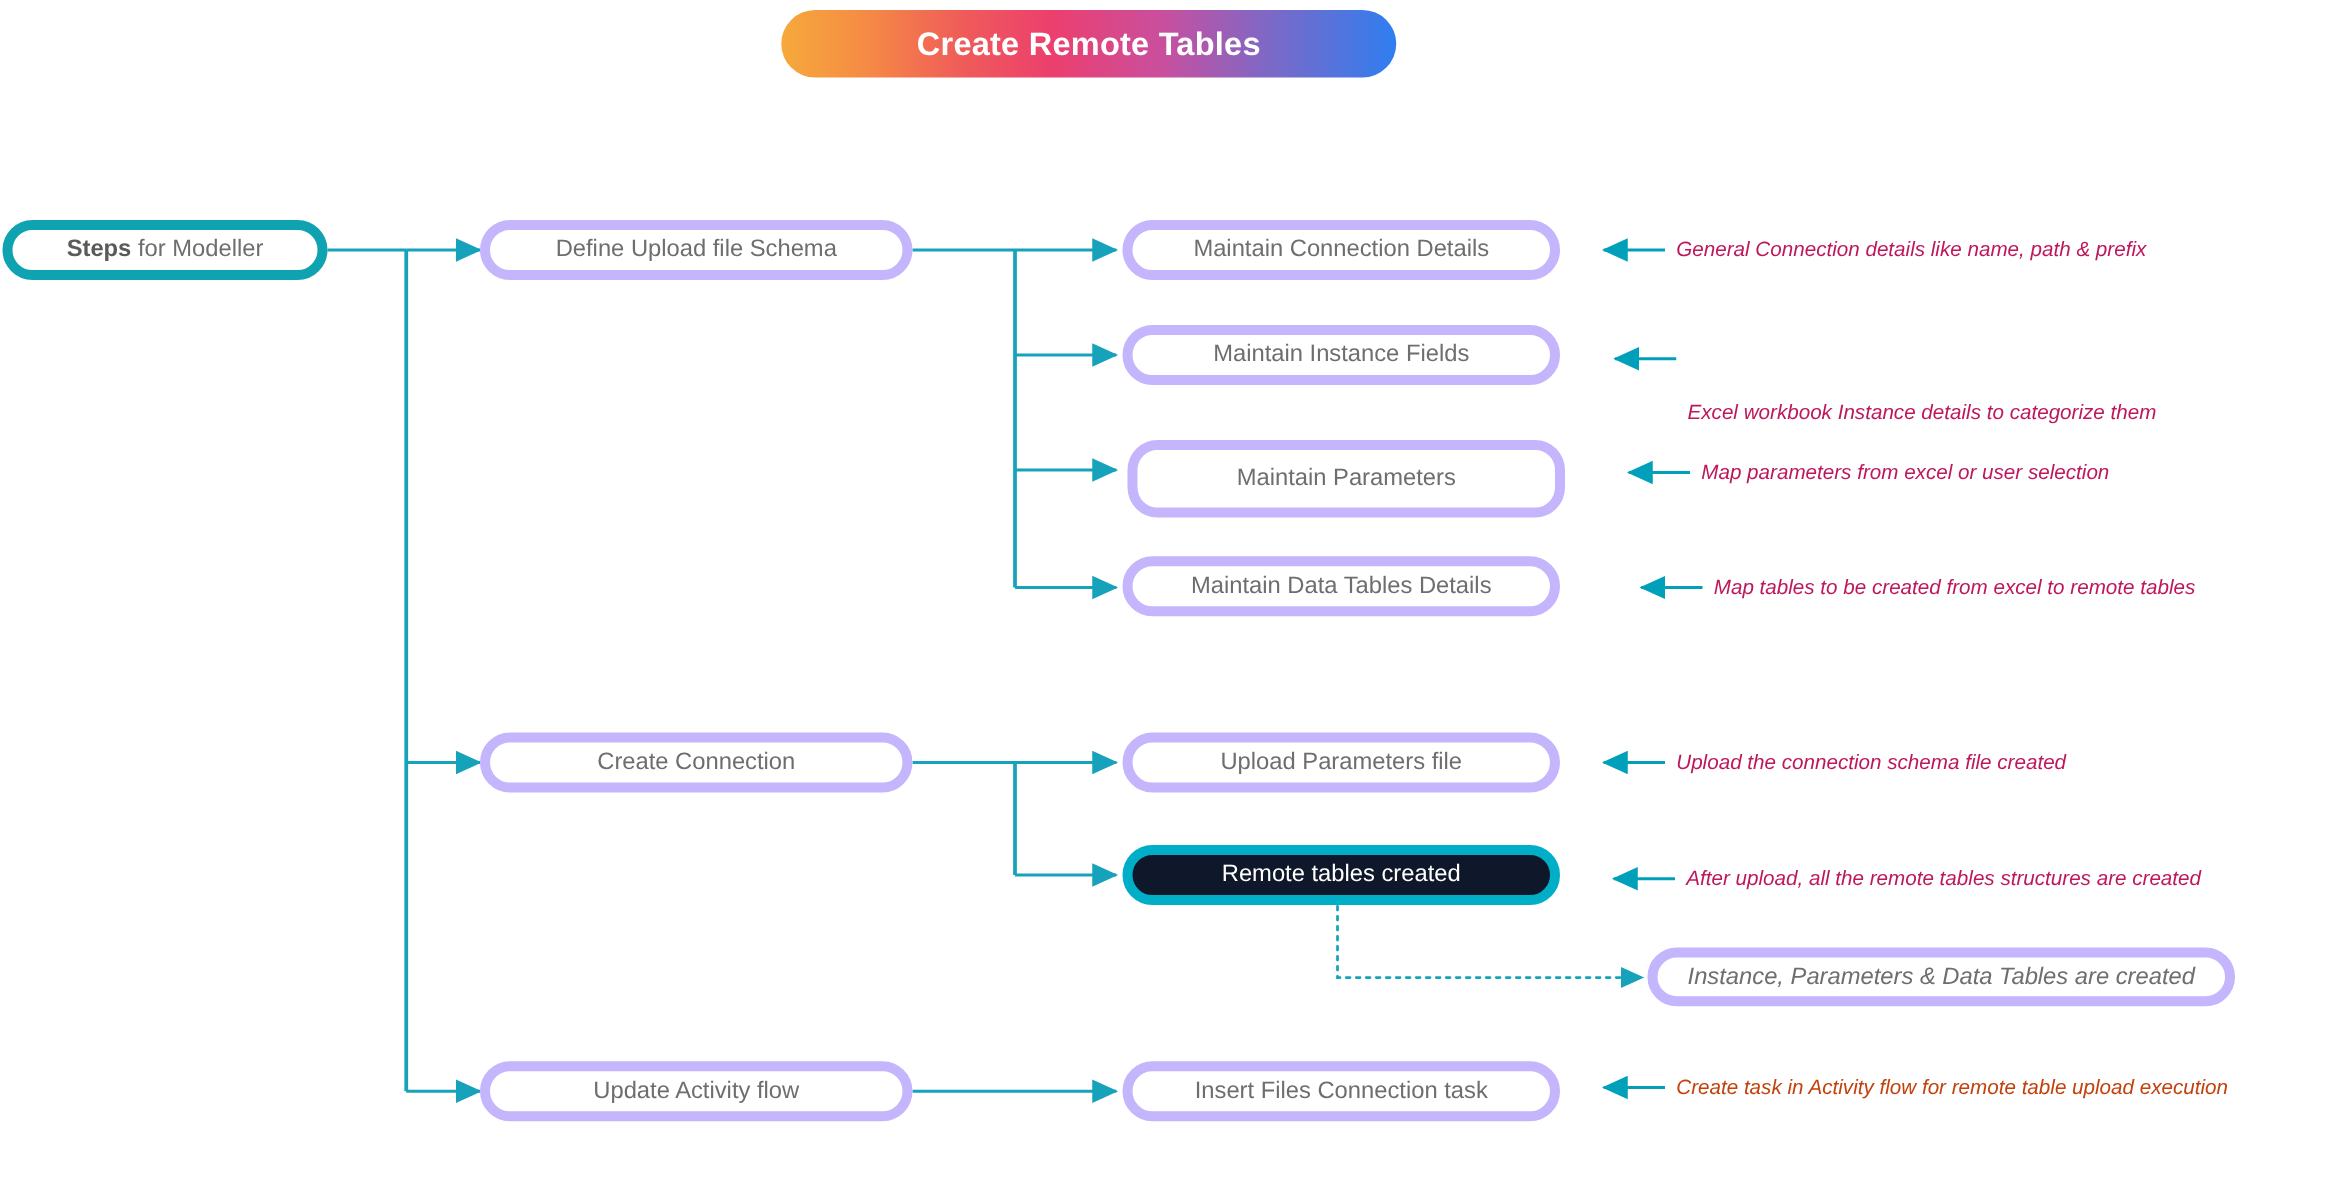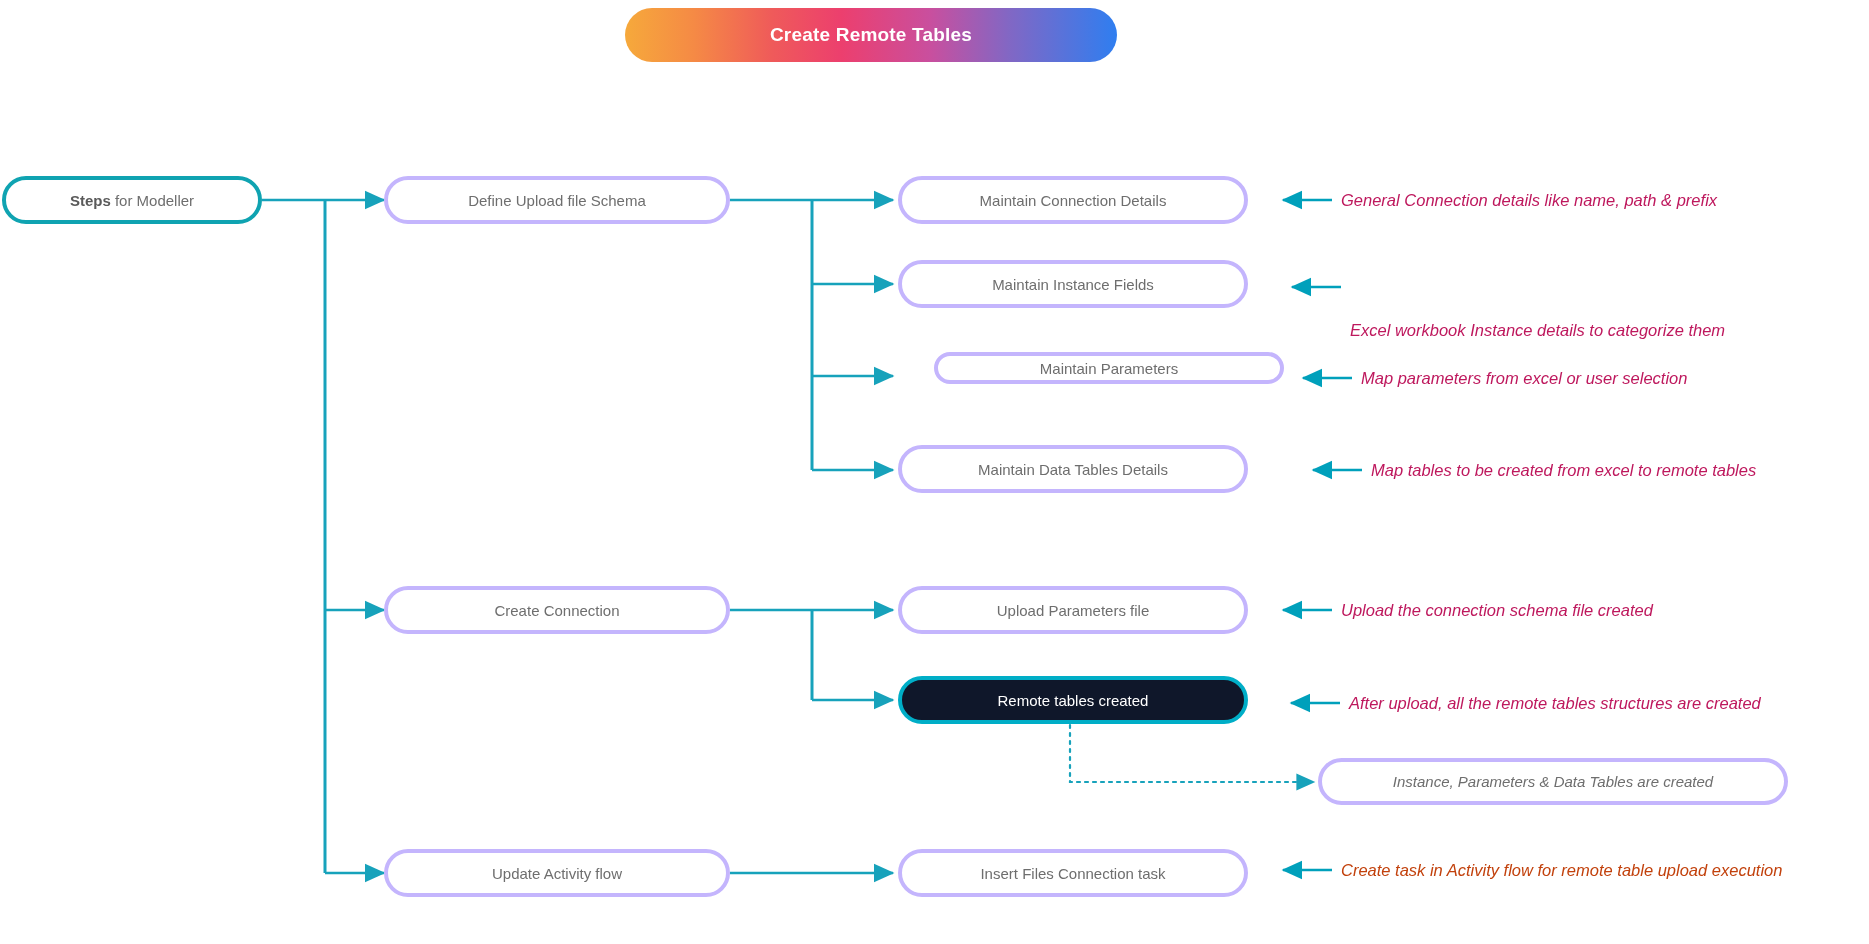--- a/index.html
+++ b/index.html
@@ -34,21 +34,21 @@
         #ec3f6e 44%,
         #c94f9e 62%,
         #8267c4 78%,
         #2f7ef0 100%);
     display: flex;
     align-items: center;
     justify-content: center;
   }
   .banner-title {
     color: #ffffff;
-    font-size: 19px;
+    font-size: 26px;
     font-weight: bold;
     letter-spacing: 0.2px;
     white-space: nowrap;
   }
 
   
   #wires {
     position: absolute;
     left: 0;
     top: 0;
@@ -58,23 +58,23 @@
   }
 
   
   .node {
     position: absolute;
     box-sizing: border-box;
     display: flex;
     align-items: center;
     justify-content: center;
     background: #ffffff;
-    border: 4px solid #c4b5fd;
+    border: 8px solid #c4b5fd;
     color: #6e6e6e;
-    font-size: 15px;
+    font-size: 19px;
     text-align: center;
     white-space: nowrap;
   }
   .node.root {
     border-color: #0fa3b1;
   }
   .node.filled {
     background: #0f172a;
     border-color: #00aec7;
     color: #ffffff;
@@ -179,21 +179,21 @@
   </div>
 
   <div class="node" style="left:898px; top:176px; width:350px; height:48px; border-radius:24px;">
     <span>Maintain Connection Details</span>
   </div>
 
   <div class="node" style="left:898px; top:260px; width:350px; height:48px; border-radius:24px;">
     <span>Maintain Instance Fields</span>
   </div>
 
-  <div class="node" style="left:934px; top:352px; width:350px; height:32px; border-radius:24px;">
+  <div class="node" style="left:902px; top:352px; width:350px; height:62px; border-radius:24px;">
     <span>Maintain Parameters</span>
   </div>
 
   <div class="node" style="left:898px; top:445px; width:350px; height:48px; border-radius:24px;">
     <span>Maintain Data Tables Details</span>
   </div>
 
   <div class="node" style="left:898px; top:586px; width:350px; height:48px; border-radius:24px;">
     <span>Upload Parameters file</span>
   </div>

